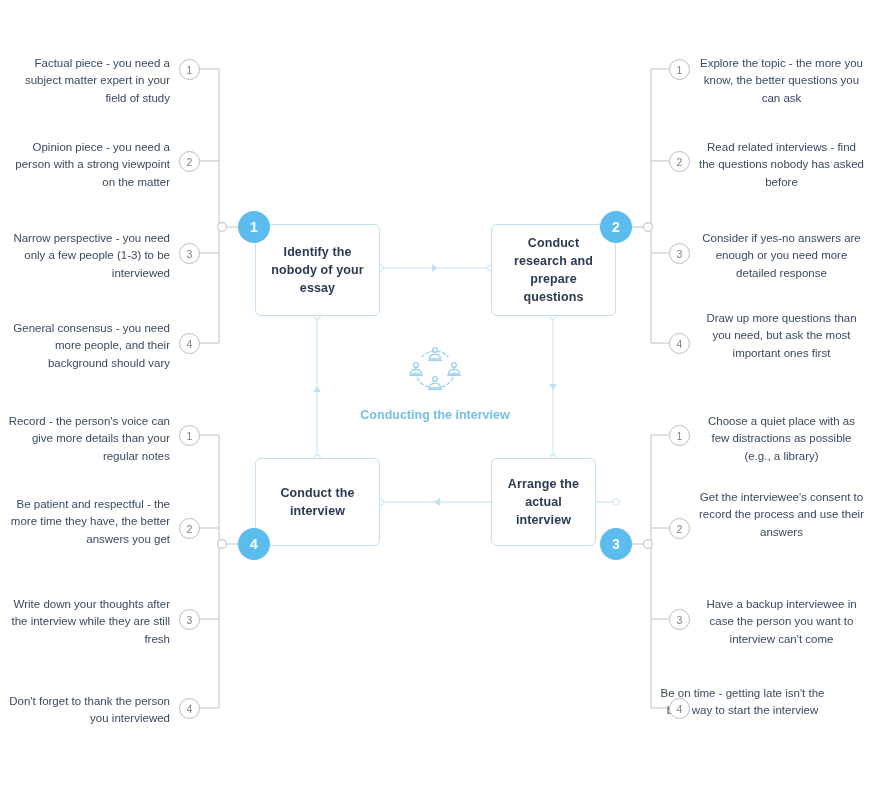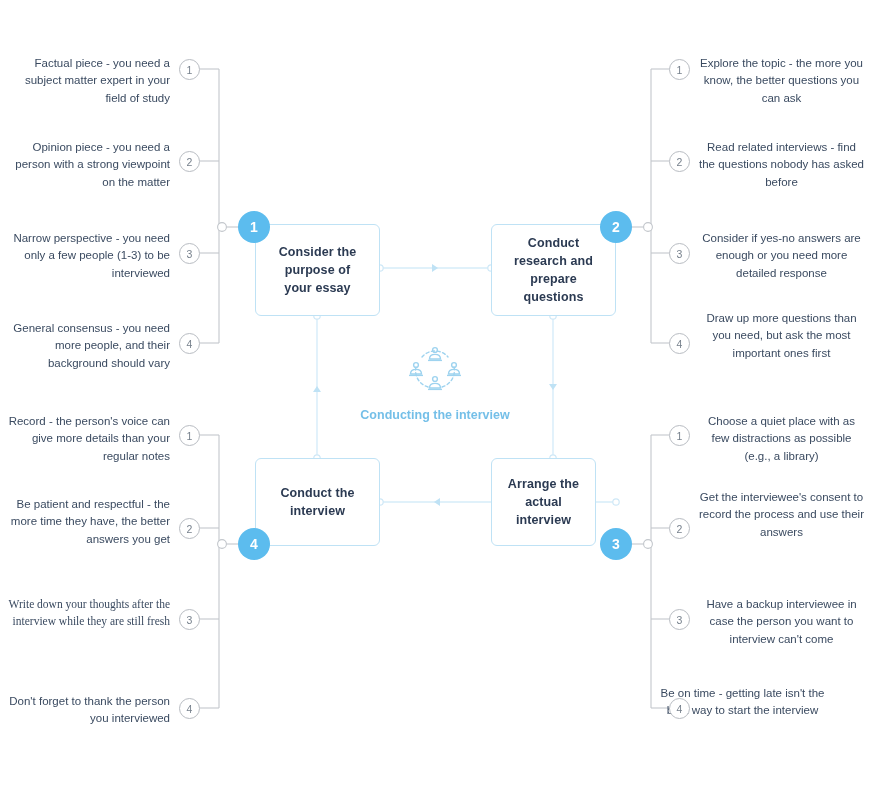--- a/index.html
+++ b/index.html
@@ -188,21 +188,21 @@
       <line x1="651" y1="435" x2="669" y2="435"></line>
       <line x1="651" y1="528" x2="669" y2="528"></line>
       <line x1="651" y1="619" x2="669" y2="619"></line>
       <line x1="651" y1="708" x2="669" y2="708"></line>
       <line x1="632" y1="544" x2="644" y2="544"></line>
     </g>
     <circle cx="648" cy="544" r="4.4" fill="#ffffff" stroke="#c3c7cc" stroke-width="1.1"></circle>
   </svg>
 
   <div class="node" id="node1">
-    <div class="node-label">Consider the purpose of your essay</div>
+    <div class="node-label">Identify the nobody of your essay</div>
   </div>
   <div class="node" id="node2">
     <div class="node-label">Conduct research and prepare questions</div>
   </div>
   <div class="node" id="node3">
     <div class="node-label">Arrange the actual interview</div>
   </div>
   <div class="node" id="node4">
     <div class="node-label">Conduct the interview</div>
   </div>
@@ -267,21 +267,21 @@
   <div class="leaf right" style="left:699px; top:230px;">Consider if yes-no answers are enough or you need more detailed response</div>
   <div class="leaf right" style="left:699px; top:310px;">Draw up more questions than you need, but ask the most important ones first</div>
 
   <div class="numcircle" style="left:179px; top:425px;">1</div>
   <div class="numcircle" style="left:179px; top:518px;">2</div>
   <div class="numcircle" style="left:179px; top:609px;">3</div>
   <div class="numcircle" style="left:179px; top:698px;">4</div>
 
   <div class="leaf left" style="left:5px; top:413px;">Record - the person's voice can give more details than your regular notes</div>
   <div class="leaf left" style="left:5px; top:496px;">Be patient and respectful - the more time they have, the better answers you get</div>
-  <div class="leaf left" style="left:5px; top:596px;font-family:Liberation Serif, serif;">Write down your thoughts after the interview while they are still fresh</div>
+  <div class="leaf left" style="left:5px; top:596px;">Write down your thoughts after the interview while they are still fresh</div>
   <div class="leaf left" style="left:5px; top:693px;">Don't forget to thank the person you interviewed</div>
 
   <div class="numcircle" style="left:669px; top:425px;">1</div>
   <div class="numcircle" style="left:669px; top:518px;">2</div>
   <div class="numcircle" style="left:669px; top:609px;">3</div>
   <div class="numcircle" style="left:669px; top:698px;">4</div>
 
   <div class="leaf right" style="left:699px; top:413px;">Choose a quiet place with as few distractions as possible (e.g., a library)</div>
   <div class="leaf right" style="left:699px; top:489px;">Get the interviewee's consent to record the process and use their answers</div>
   <div class="leaf right" style="left:699px; top:596px;">Have a backup interviewee in case the person you want to interview can't come</div>

